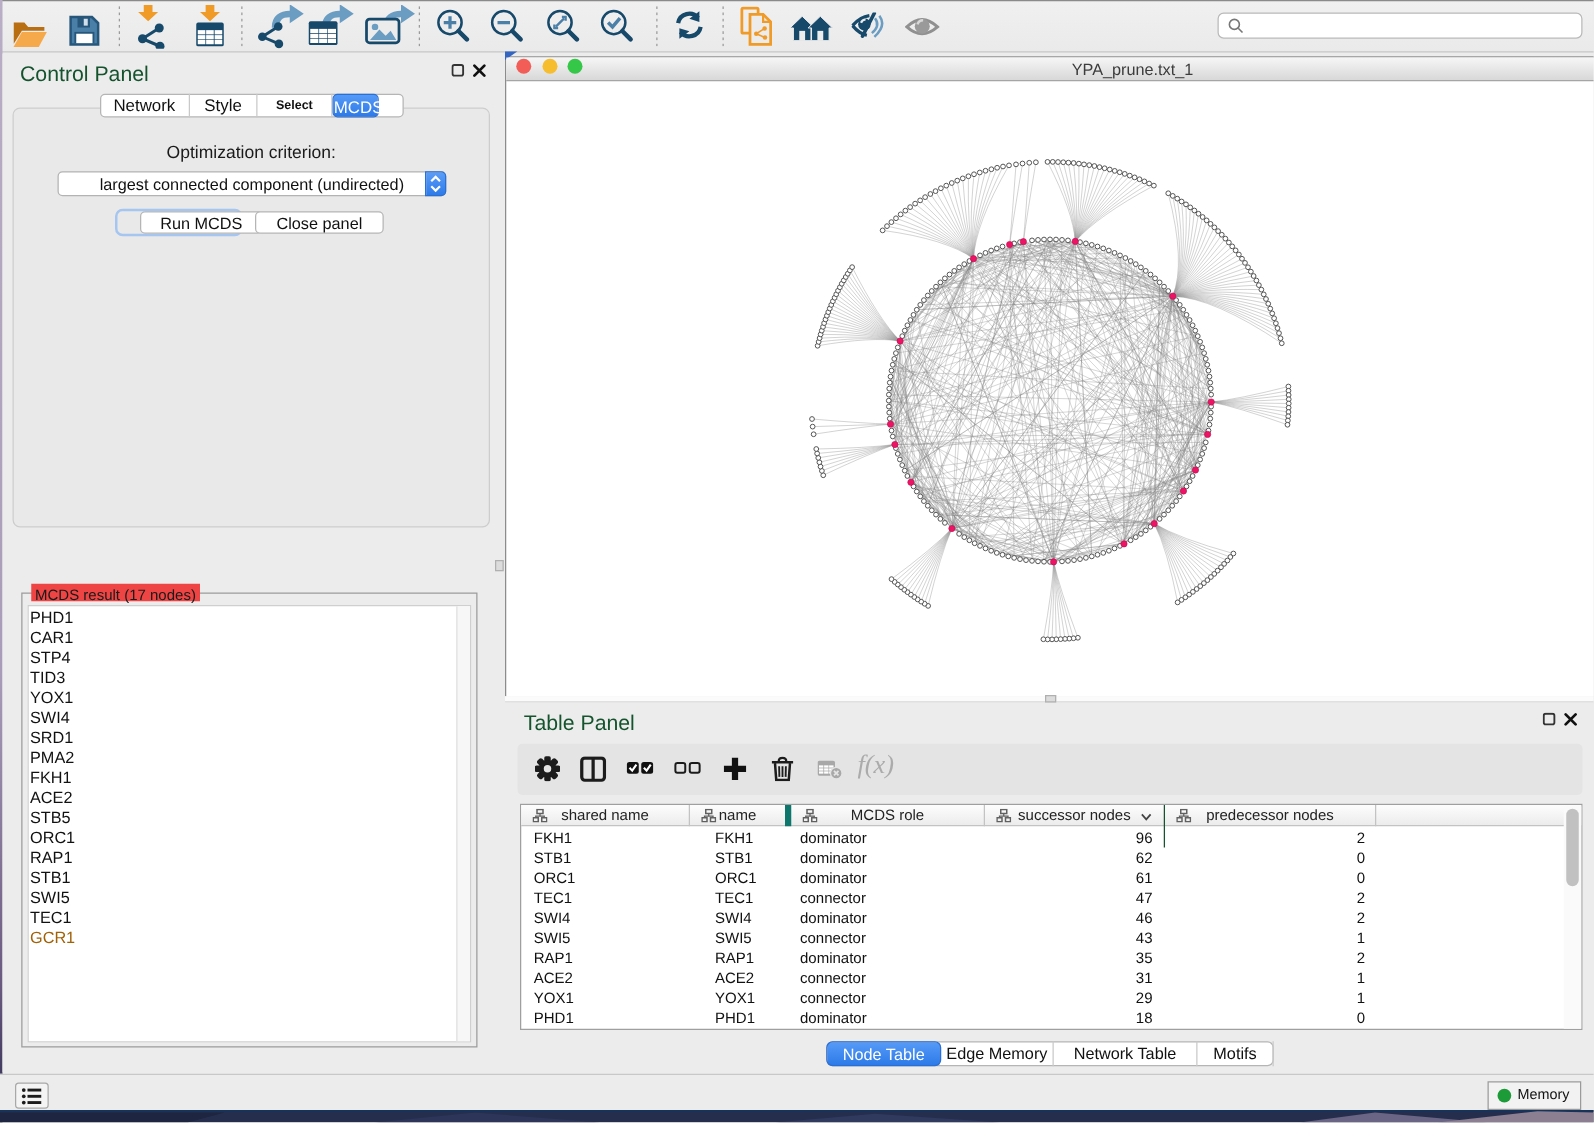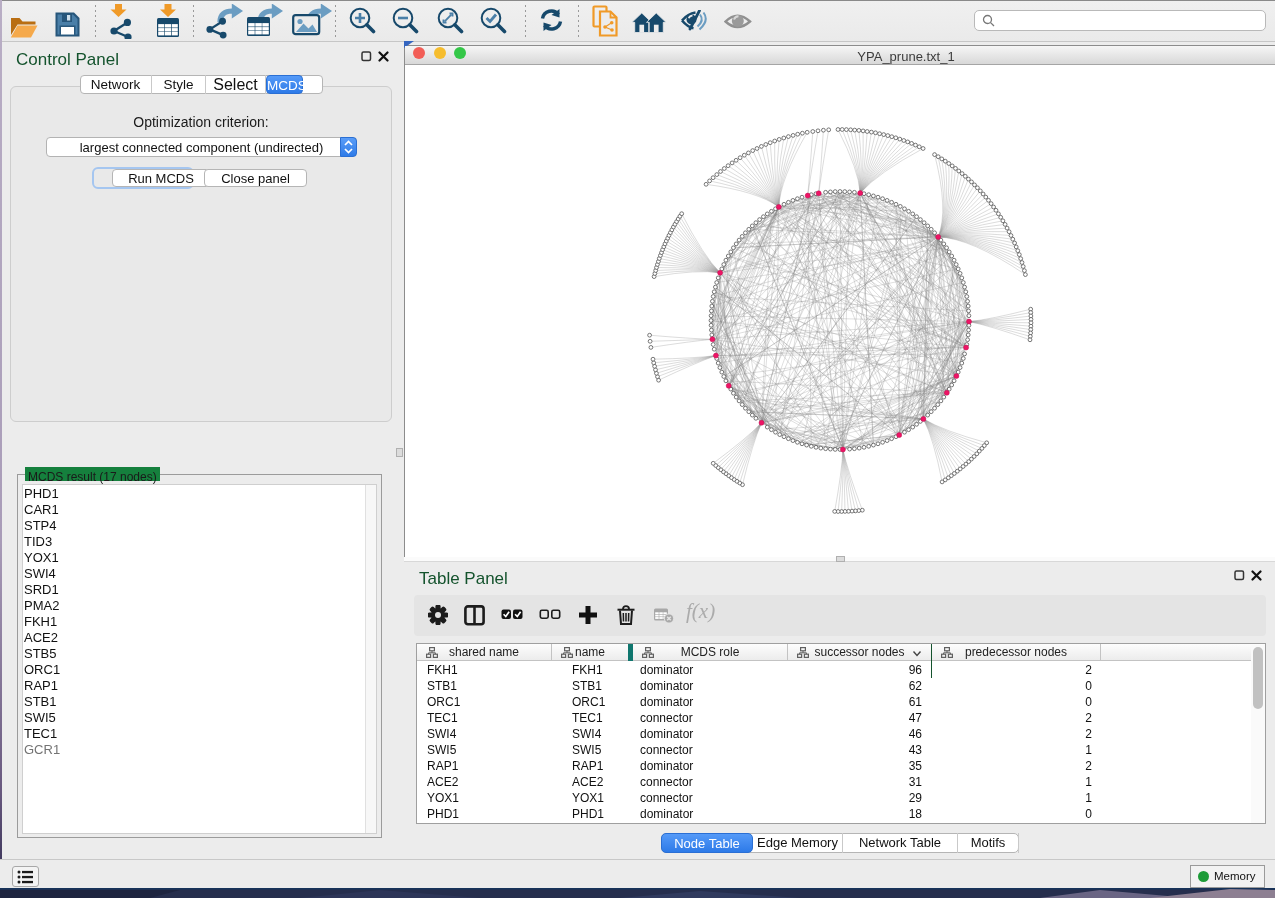--- a/index.html
+++ b/index.html
@@ -168,27 +168,27 @@
     <div style="height:16px;line-height:16px;font-size:13px;color:#111;">SRD1</div>
     <div style="height:16px;line-height:16px;font-size:13px;color:#111;">PMA2</div>
     <div style="height:16px;line-height:16px;font-size:13px;color:#111;">FKH1</div>
     <div style="height:16px;line-height:16px;font-size:13px;color:#111;">ACE2</div>
     <div style="height:16px;line-height:16px;font-size:13px;color:#111;">STB5</div>
     <div style="height:16px;line-height:16px;font-size:13px;color:#111;">ORC1</div>
     <div style="height:16px;line-height:16px;font-size:13px;color:#111;">RAP1</div>
     <div style="height:16px;line-height:16px;font-size:13px;color:#111;">STB1</div>
     <div style="height:16px;line-height:16px;font-size:13px;color:#111;">SWI5</div>
     <div style="height:16px;line-height:16px;font-size:13px;color:#111;">TEC1</div>
-    <div style="height:16px;line-height:16px;font-size:13px;color:#737373;">GCR1</div>
+    <div style="height:16px;line-height:16px;font-size:13px;color:#a16207;">GCR1</div>
   </div>
-<div style="position:absolute;left:25px;top:467px;height:14px;background:#15803d;padding:0 3px;"><span style="font-size:12px;color:#1a1a1a;">MCDS result (17 nodes)</span></div>
+<div style="position:absolute;left:25px;top:467px;height:14px;background:#ef4444;padding:0 3px;"><span style="font-size:12px;color:#1a1a1a;">MCDS result (17 nodes)</span></div>
 <div style="position:absolute;left:80px;top:75px;width:243px;height:19px;background:#fff;border:1px solid #b5b5b5;border-radius:4px;"></div>
 <div style="position:absolute;left:80px;top:75px;width:72px;height:19px;line-height:19px;text-align:center;font-size:13.5px;color:#111;border-right:1px solid #c9c9c9;">Network</div>
 <div style="position:absolute;left:152px;top:75px;width:54px;height:19px;line-height:19px;text-align:center;font-size:13.5px;color:#111;border-right:1px solid #c9c9c9;">Style</div>
-<div style="position:absolute;left:206px;top:75px;width:60px;height:19px;line-height:19px;text-align:center;font-size:16px;color:#111;border-right:1px solid #c9c9c9;">Select</div>
+<div style="position:absolute;left:206px;top:75px;width:60px;height:19px;line-height:19px;text-align:center;font-size:10px;color:#111;border-right:1px solid #c9c9c9;font-weight:bold;">Select</div>
 <div style="position:absolute;left:266px;top:75px;width:37px;height:19px;line-height:19px;text-align:center;font-size:13.5px;background:linear-gradient(#559af8,#2d7ae8);color:#fff;border:1px solid #2a6fd4;border-radius:4px;">MCDS</div>
 <div style="position:absolute;left:10px;top:113px;width:382px;text-align:center;"><span style="font-size:14px;color:#1a1a1a;text-align:center;">Optimization criterion:</span></div>
 <div style="position:absolute;left:46px;top:137px;width:311px;height:20px;background:#fff;border:1px solid #b3b3b3;border-radius:4px;text-align:center;line-height:19px;font-size:13px;color:#111;">largest connected component (undirected)</div>
 <div style="position:absolute;left:340px;top:137px;width:17px;height:20px;background:linear-gradient(#5a9df8,#2e7be8);border-radius:0 4px 4px 0;border:1px solid #2a6fd4;"></div>
 <svg style="position:absolute;left:343px;top:140px;" width="11" height="14" viewBox="0 0 11 14">
     <path d="M2 5 L5.5 1.5 L9 5" fill="none" stroke="#fff" stroke-width="1.7"></path>
     <path d="M2 9 L5.5 12.5 L9 9" fill="none" stroke="#fff" stroke-width="1.7"></path>
   </svg>
 <div style="position:absolute;left:92px;top:167px;width:102px;height:22px;border:2px solid #a5c6f0;border-radius:6px;"></div>
 <div style="position:absolute;left:112px;top:169px;width:98px;height:18px;background:#fff;border:1px solid #b5b5b5;border-radius:4px;text-align:center;line-height:17px;font-size:13px;color:#111;">Run MCDS</div>

